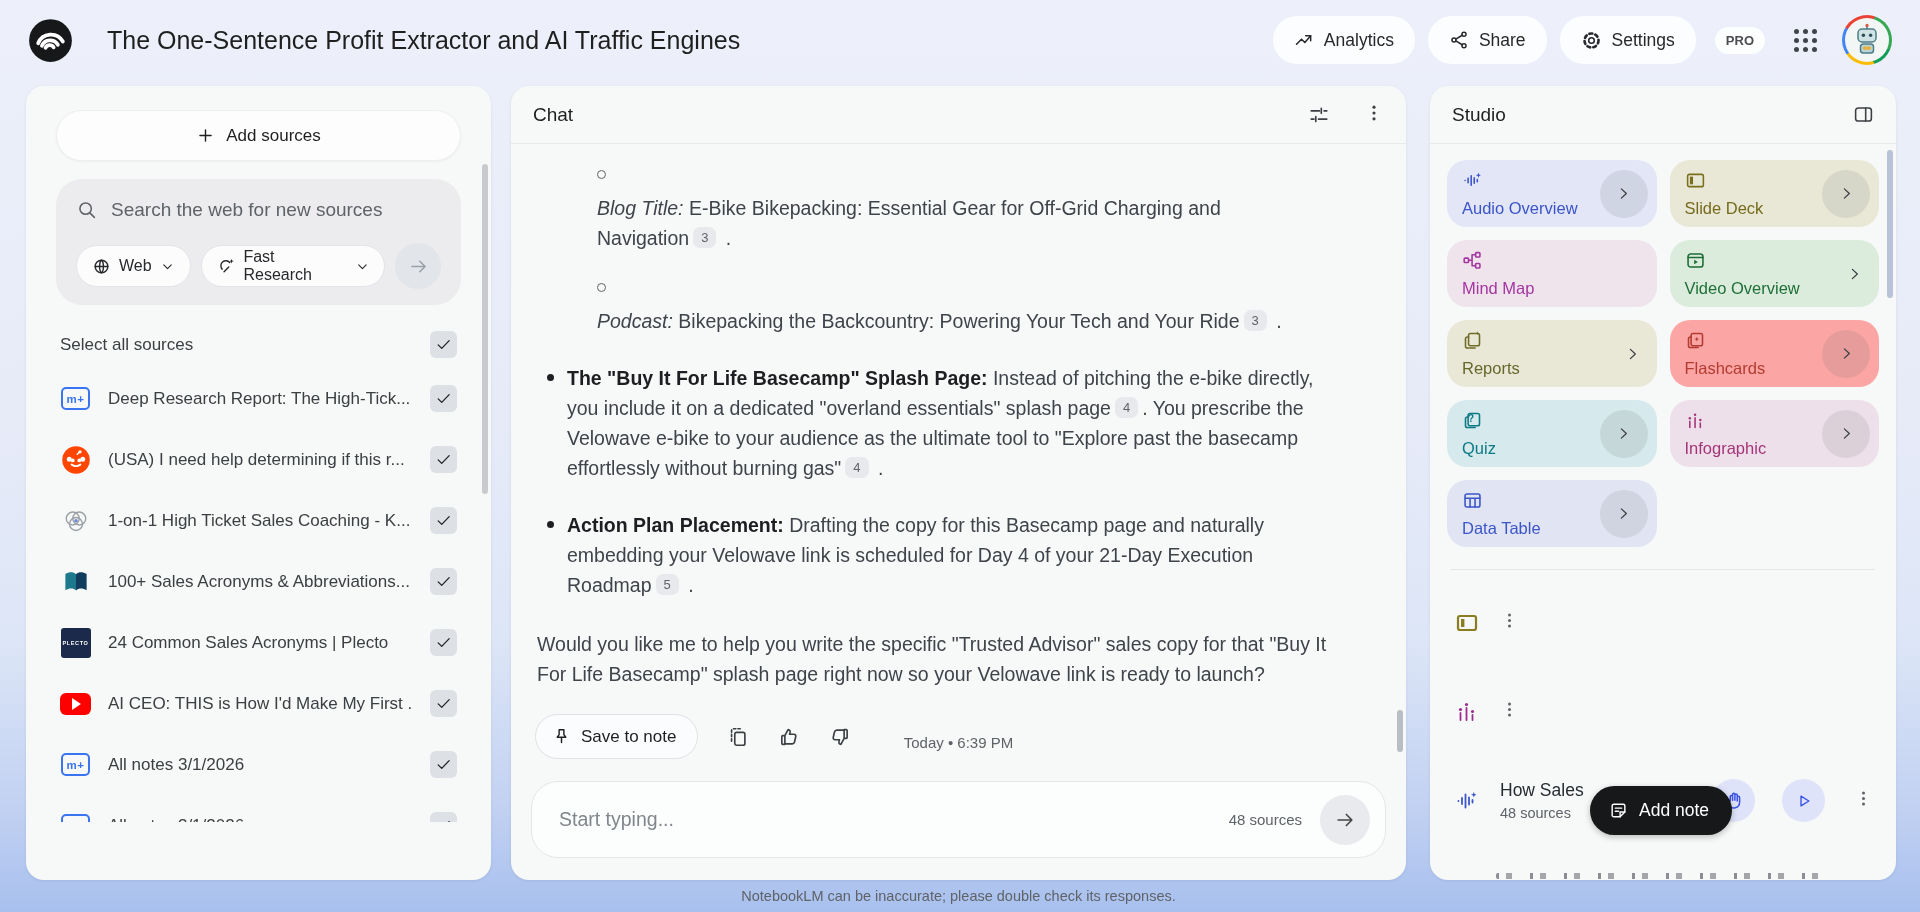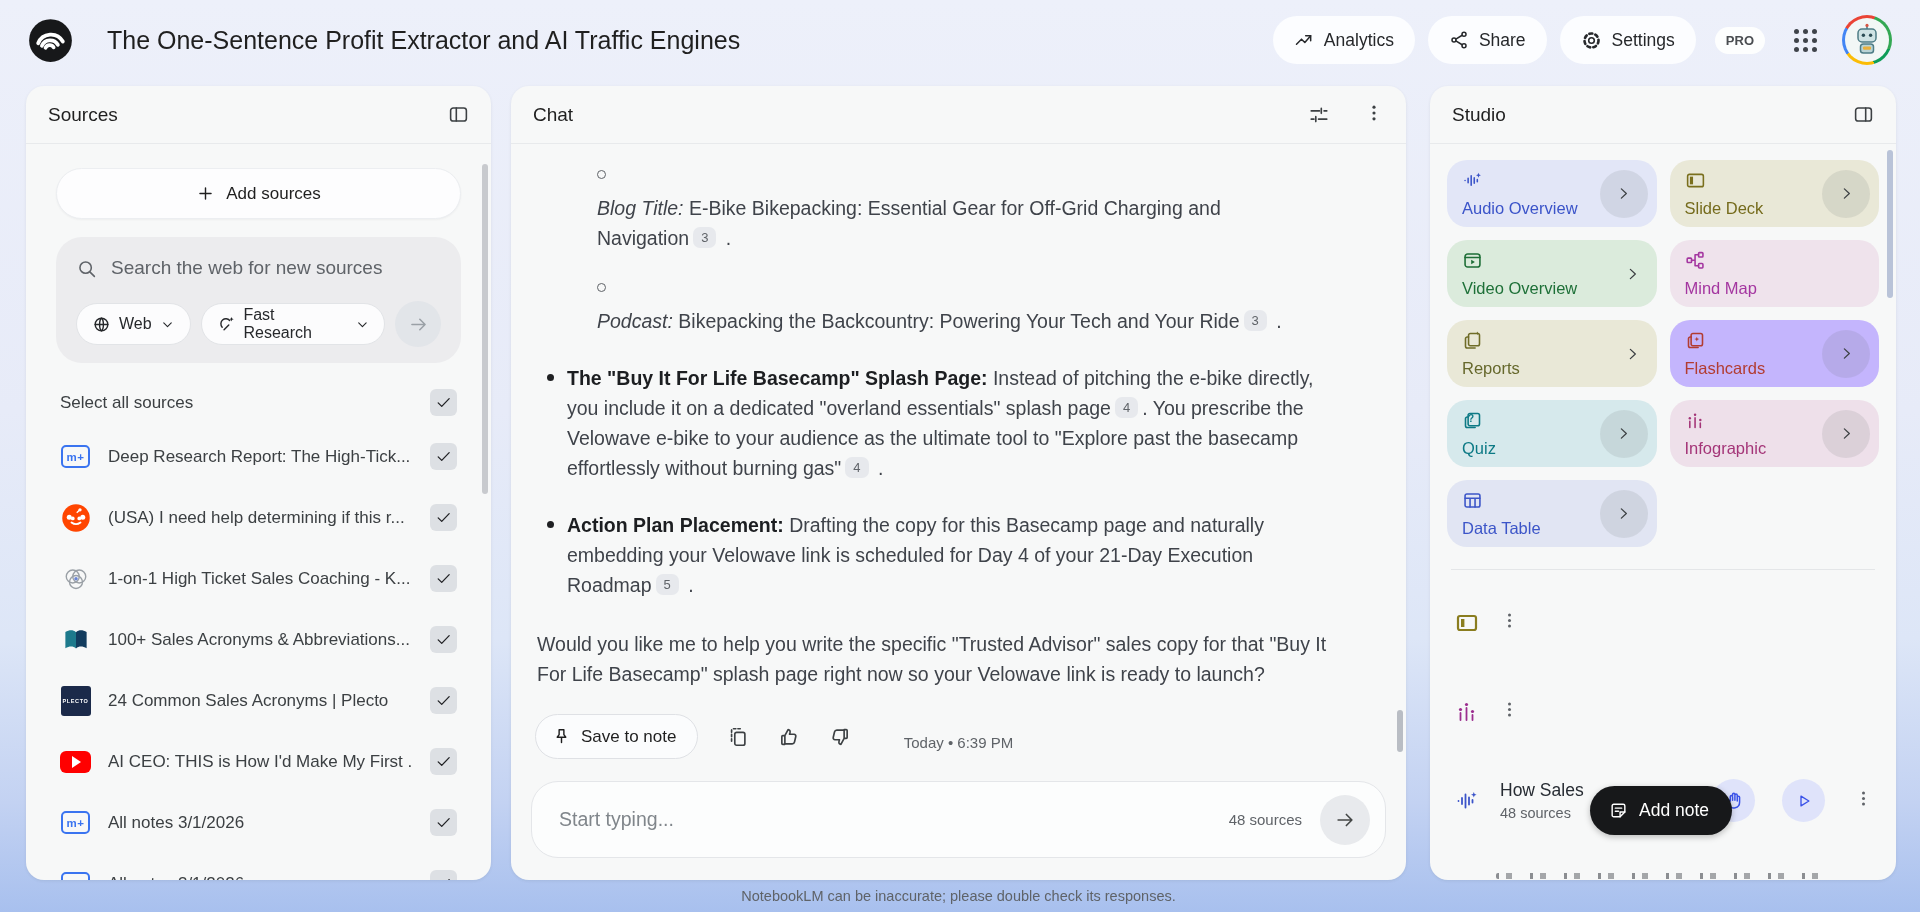--- a/index.html
+++ b/index.html
@@ -31,21 +31,21 @@
   .panel-header { height:58px; display:flex; align-items:center; justify-content:space-between; padding:0 22px; border-bottom:1px solid #e8eaec; }
   .panel-title { font-size:19px; color:#1f1f1f; }
   .panel-header .collapse { color:#3c4043; cursor:pointer; }
   .scroll-thumb { position:absolute; width:6px; border-radius:3px; }
 
   
   #sources { left:26px; width:465px; }
   .src-body { padding:16px 24px 0; position:relative; height:736px; overflow:hidden; }
   .add-sources { height:51px; margin:8px 6px 18px; background:#fdfdfe; border:1px solid #eceef1; border-radius:26px; display:flex; align-items:center; justify-content:center; gap:11px; font-size:17px; color:#1f1f1f; cursor:pointer; box-shadow:0 1px 2px rgba(60,64,67,.05); }
   .search-card { background:#ececee; border-radius:26px; margin:0 6px 14px; padding:20px 20px 16px; }
-  .search-row { display:flex; align-items:center; gap:14px; color:#5f6368; }
+  .search-row { display:flex; align-items:flex-start; gap:14px; color:#5f6368; }
   .search-row input { flex:1; border:none; outline:none; background:transparent; font-size:19px; font-family:inherit; color:#1f1f1f; }
   .search-row input::placeholder { color:#5f6368; }
   .filters-row { display:flex; align-items:center; margin-top:22px; }
   .filter-chip { display:flex; align-items:center; gap:8px; background:#fcfcfd; border:1px solid #e2e4e7; border-radius:21px; height:42px; padding:0 15px; font-size:16px; color:#26282b; cursor:pointer; margin-right:10px; }
   .go-circle { margin-left:auto; width:46px; height:46px; border-radius:50%; background:#e2e5e9; color:#9aa0a6; display:flex; align-items:center; justify-content:center; cursor:pointer; }
   .select-all { display:flex; align-items:center; justify-content:space-between; padding:12px 10px 10px; font-size:17px; color:#3c4043; }
   .checkbox { width:27px; height:27px; border-radius:6px; background:#dde0e4; display:flex; align-items:center; justify-content:center; color:#202124; cursor:pointer; flex:none; }
   .src-row { height:61px; display:flex; align-items:center; gap:17px; padding:0 10px; cursor:pointer; }
   .src-ic { width:31px; height:31px; flex:none; display:flex; align-items:center; justify-content:center; }
   .src-label { flex:1; font-size:17px; color:#3c4043; white-space:nowrap; overflow:hidden; }
@@ -84,21 +84,21 @@
   .tile { height:67px; border-radius:20px; position:relative; cursor:pointer; }
   .tile .t-icon { position:absolute; top:10px; left:15px; }
   .tile .t-label { position:absolute; left:15px; bottom:9px; font-size:16.5px; font-weight:500; }
   .chev { position:absolute; right:9px; top:50%; transform:translateY(-50%); width:48px; height:48px; border-radius:50%; background:rgba(95,99,104,.13); display:flex; align-items:center; justify-content:center; color:#3c4043; }
   .chev.plain { background:none; right:16px; width:auto; height:auto; }
   .tile.audio { background:#e2e6f7; color:#3b54c9; } .tile.audio .t-label{ color:#3b54c9; }
   .tile.slide { background:#e9e8d7; color:#7a6f1d; } .tile.slide .t-label{ color:#756b1c; }
   .tile.video { background:#dbebdc; color:#1d6e36; } .tile.video .t-label{ color:#1e7038; }
   .tile.mind  { background:#efe3ec; color:#a436a0; } .tile.mind .t-label{ color:#a436a0; }
   .tile.reports { background:#e9e8d7; color:#6f6c28; } .tile.reports .t-label{ color:#66682c; }
-  .tile.flash { background:#c4b5fd; color:#b23c31; } .tile.flash .t-label{ color:#b23c31; }
+  .tile.flash { background:#fca5a5; color:#b23c31; } .tile.flash .t-label{ color:#b23c31; }
   .tile.quiz { background:#d6e9ec; color:#0d7a85; } .tile.quiz .t-label{ color:#0d7a85; }
   .tile.info { background:#eee0ea; color:#a43578; } .tile.info .t-label{ color:#a43578; }
   .tile.table { background:#e1e5f3; color:#3c55c8; } .tile.table .t-label{ color:#3c55c8; }
   .quiz-q { position:absolute; top:13px; left:21px; font-size:10px; font-weight:bold; color:#0d7a85; }
   .studio-divider { border-top:1px solid #e4e6e8; margin:22px 4px 8px; }
   .note-row { height:89px; display:flex; align-items:center; gap:19px; padding:0 6px; position:relative; }
   .note-ic { width:28px; flex:none; display:flex; justify-content:center; }
   .note-main { flex:1; min-width:0; }
   .note-title { font-size:17.5px; font-weight:500; color:#272c33; white-space:nowrap; overflow:hidden; }
   .note-meta { font-size:14.5px; color:#5f6368; margin-top:4px; }
@@ -170,29 +170,20 @@
           <circle cx="18.6" cy="12.3" r="1.7" fill="#2b4c54"></circle>
           <rect x="8.5" y="21" width="13" height="9" rx="2.8" fill="#b9d4d6" stroke="#4e7d86" stroke-width="1.5"></rect>
           <rect x="11" y="23.4" width="8" height="3.4" rx="1.2" fill="#e9b03c"></rect>
         </svg>
       </div>
     </div>
   </div>
 </div>
 
 <div class="panel" id="sources">
-  <div class="panel-header">
-    <span class="panel-title">Sources</span>
-    <span class="collapse">
-      <svg class="ic" width="21" height="21" viewBox="0 0 24 24">
-          <rect x="3" y="4.5" width="18" height="15" rx="3"></rect>
-          <path d="M9.5 4.5v15"></path>
-        </svg>
-    </span>
-  </div>
   <div class="src-body">
     <div class="add-sources">
       <svg class="ic" width="19" height="19" viewBox="0 0 24 24">
           <path d="M12 5v14M5 12h14"></path>
         </svg>
       <span>Add sources</span>
     </div>
 
     <div class="search-card">
       <div class="search-row">
@@ -470,46 +461,46 @@
             </svg>
         </span>
         <span class="t-label">Slide Deck</span>
         <span class="chev">
             <svg class="ic" width="17" height="17" viewBox="0 0 24 24" stroke-width="2.2">
               <path d="M9 5.5l7 6.5-7 6.5"></path>
             </svg>
           </span>
       </div>
 
-      <div class="tile video">
-        <span class="t-icon">
-          <svg class="ic" width="21" height="21" viewBox="0 0 24 24">
-              <rect x="3.5" y="4.5" width="17" height="15" rx="3"></rect>
-              <path d="M3.5 8.5h17"></path>
-              <path d="M10.5 11.2l4.2 2.6-4.2 2.6z" fill="currentColor" stroke="none"></path>
-            </svg>
-        </span>
-        <span class="t-label">Video Overview</span>
-        <span class="chev plain">
-            <svg class="ic" width="17" height="17" viewBox="0 0 24 24" stroke-width="2.2">
-              <path d="M9 5.5l7 6.5-7 6.5"></path>
-            </svg>
-          </span>
-      </div>
-
       <div class="tile mind">
         <span class="t-icon">
           <svg class="ic" width="21" height="21" viewBox="0 0 24 24">
               <rect x="2.5" y="9.3" width="5" height="5" rx="1"></rect>
               <rect x="15.5" y="3" width="5" height="5" rx="1"></rect>
               <rect x="15.5" y="15.5" width="5" height="5" rx="1"></rect>
               <path d="M7.5 11.8h4M11.5 11.8V5.5h4M11.5 11.8v6.2h4"></path>
             </svg>
         </span>
         <span class="t-label">Mind Map</span>
+      </div>
+
+      <div class="tile video">
+        <span class="t-icon">
+          <svg class="ic" width="21" height="21" viewBox="0 0 24 24">
+              <rect x="3.5" y="4.5" width="17" height="15" rx="3"></rect>
+              <path d="M3.5 8.5h17"></path>
+              <path d="M10.5 11.2l4.2 2.6-4.2 2.6z" fill="currentColor" stroke="none"></path>
+            </svg>
+        </span>
+        <span class="t-label">Video Overview</span>
+        <span class="chev plain">
+            <svg class="ic" width="17" height="17" viewBox="0 0 24 24" stroke-width="2.2">
+              <path d="M9 5.5l7 6.5-7 6.5"></path>
+            </svg>
+          </span>
       </div>
 
       <div class="tile reports">
         <span class="t-icon">
           <svg class="ic" width="21" height="21" viewBox="0 0 24 24">
               <rect x="7.5" y="4" width="12.5" height="14" rx="2"></rect>
               <path d="M7.5 8H6a2 2 0 0 0-2 2v8.5a2 2 0 0 0 2 2h9"></path>
               <path d="M17.6 1.6l.6 1.6 1.6.6-1.6.6-.6 1.6-.6-1.6-1.6-.6 1.6-.6z" fill="currentColor" stroke="none"></path>
             </svg>
         </span>

